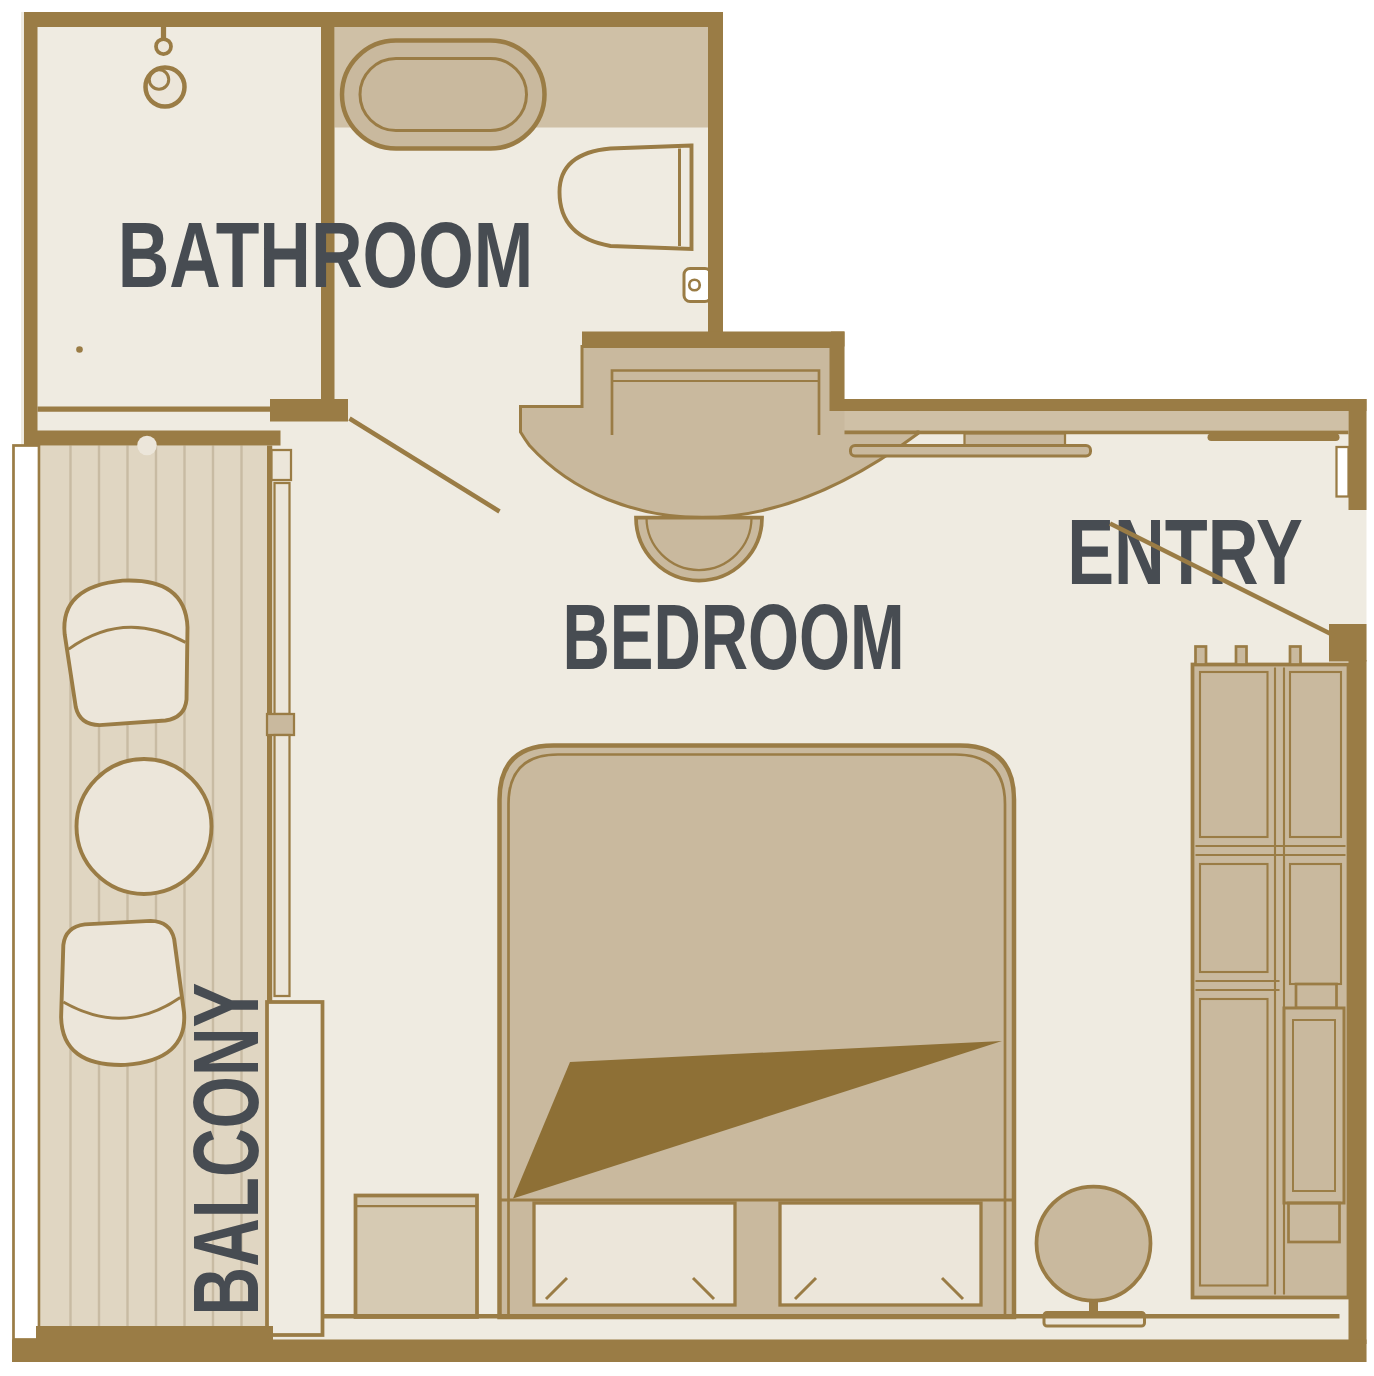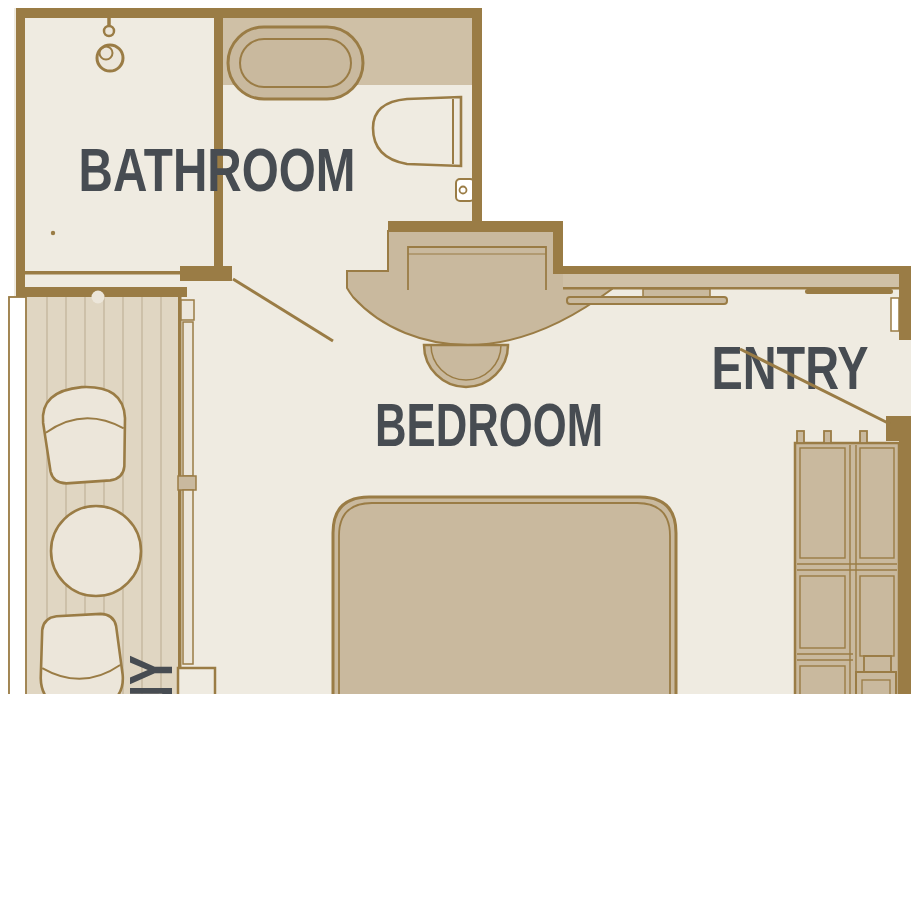--- a/index.html
+++ b/index.html
@@ -1,16 +1,16 @@
 <!DOCTYPE html>
 <html><head>
 <meta charset="utf-8">
 <style>
   html,body{margin:0;padding:0;background:#ffffff;}
-  .stage{width:916px;height:694px;position:relative;background:#ffffff;overflow:hidden;}
+  .stage{width:916px;height:917px;position:relative;background:#ffffff;overflow:hidden;}
   svg{display:block;}
   .wall{fill:#9a7c45;}
   .tan{fill:#c9b99e;stroke:#9a7c45;}
   .tanlight{fill:#d6cab3;stroke:#9a7c45;}
   .cream{fill:#ece6da;stroke:#9a7c45;}
   .floorfill{fill:#efebe1;}
   .ln{stroke:#9a7c45;fill:none;}
   .room-label{fill:#474c52;font-family:"Liberation Sans","DejaVu Sans",sans-serif;
               font-weight:600;font-size:62px;letter-spacing:0px;}
 </style>

